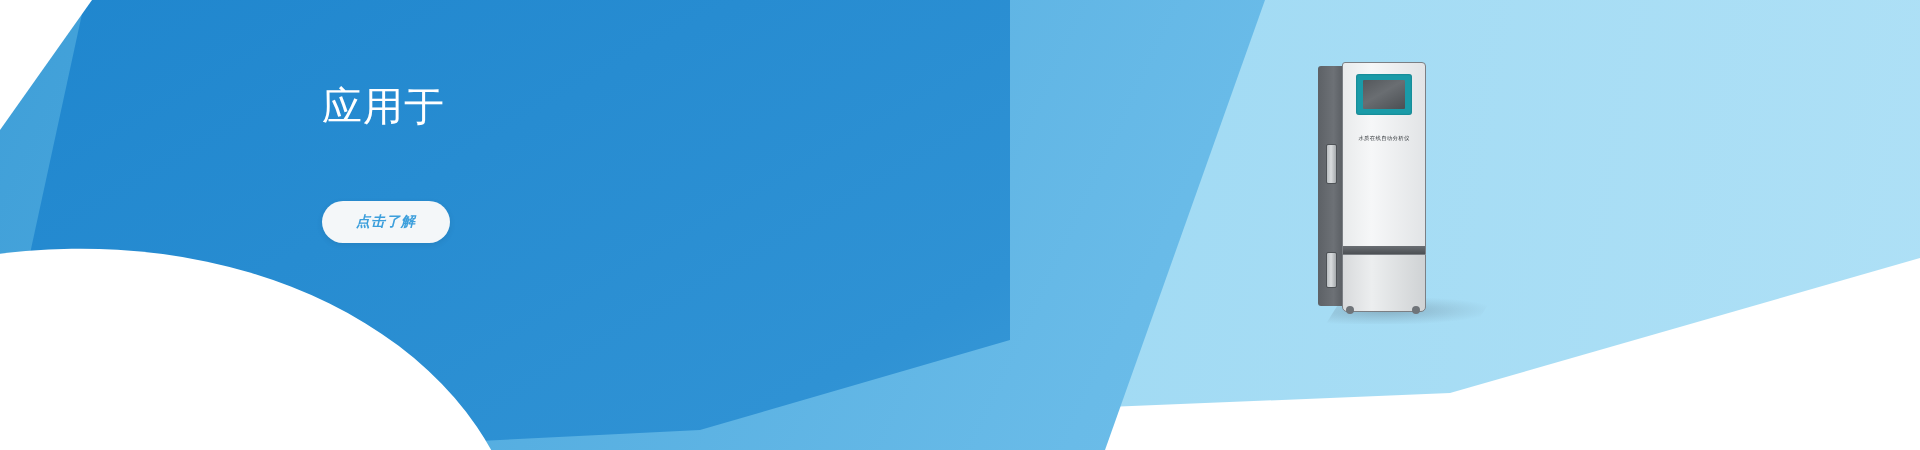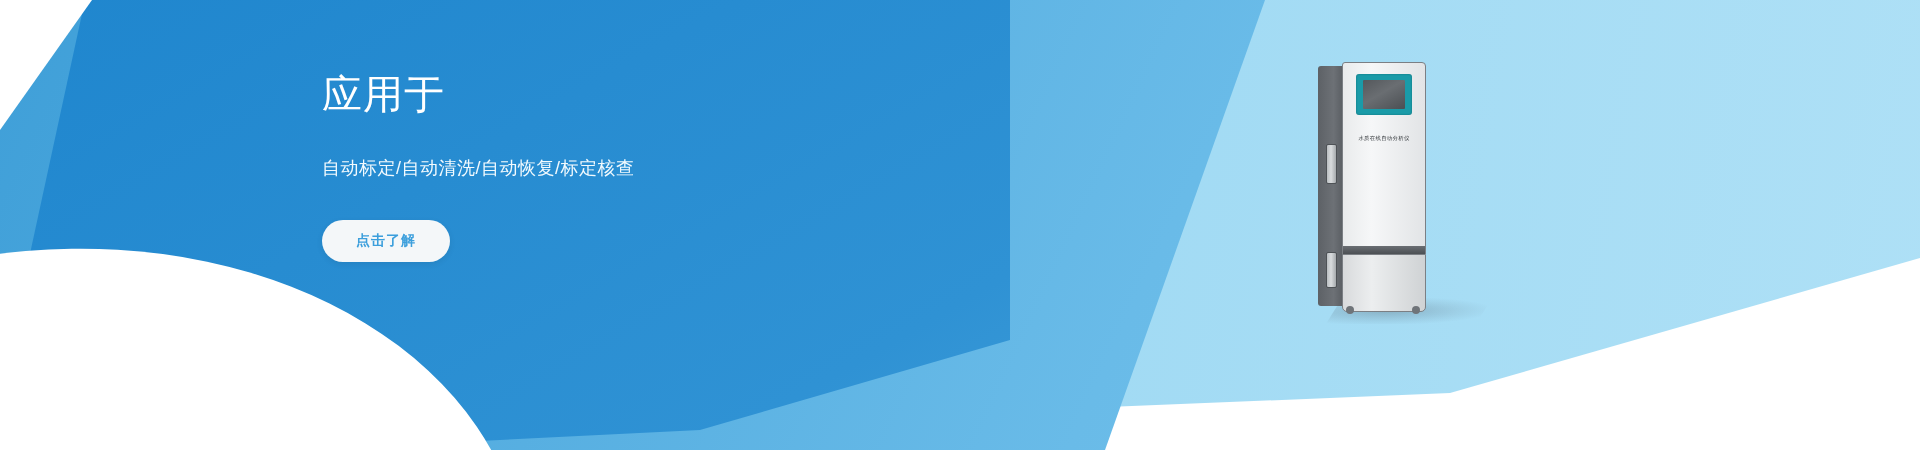--- a/index.html
+++ b/index.html
@@ -90,21 +90,21 @@
     width: 860px;
     height: 260px;
     background: #ffffff;
     clip-path: polygon(860px 18px, 860px 260px, 0px 260px);
   }
 
   
   .content {
     position: absolute;
     left: 322px;
-    top: 40px;
+    top: 52px;
     width: 700px;
   }
 
   .headline {
     color: #ffffff;
     font-size: 40px;
     font-weight: 400;
     line-height: 1.38;
     letter-spacing: 1px;
     white-space: nowrap;
@@ -128,20 +128,21 @@
     padding: 12px 34px;
     background: #f4f7f9;
     color: #3c9fdc;
     font-size: 14px;
     font-weight: 700;
     letter-spacing: 1px;
     border: none;
     border-radius: 22px;
     cursor: pointer;
     box-shadow: 0 2px 6px rgba(0,0,0,0.08);
+    font-style: italic;
   }
 
   
   .device {
     position: absolute;
     left: 1318px;
     top: 62px;
     width: 108px;
     height: 248px;
   }
@@ -264,21 +265,20 @@
   <div class="bg-mid"></div>
   <div class="bg-deep"></div>
   <div class="bg-white-curve"></div>
   <div class="bg-white-topleft"></div>
   <div class="bg-white-bottomright"></div>
 
   <div class="content">
     <h1 class="headline">
       <span class="line">应用于</span>
     </h1>
-    <div class="subtitle">自动标定/自动清洗/自动恢复/标定核查</div>
     <button class="cta">点击了解</button>
   </div>
 
   <div class="device">
     <div class="dev-shadow"></div>
     <div class="dev-side">
       <div class="dev-side-handle"></div>
       <div class="dev-side-handle2"></div>
     </div>
     <div class="dev-upper">

